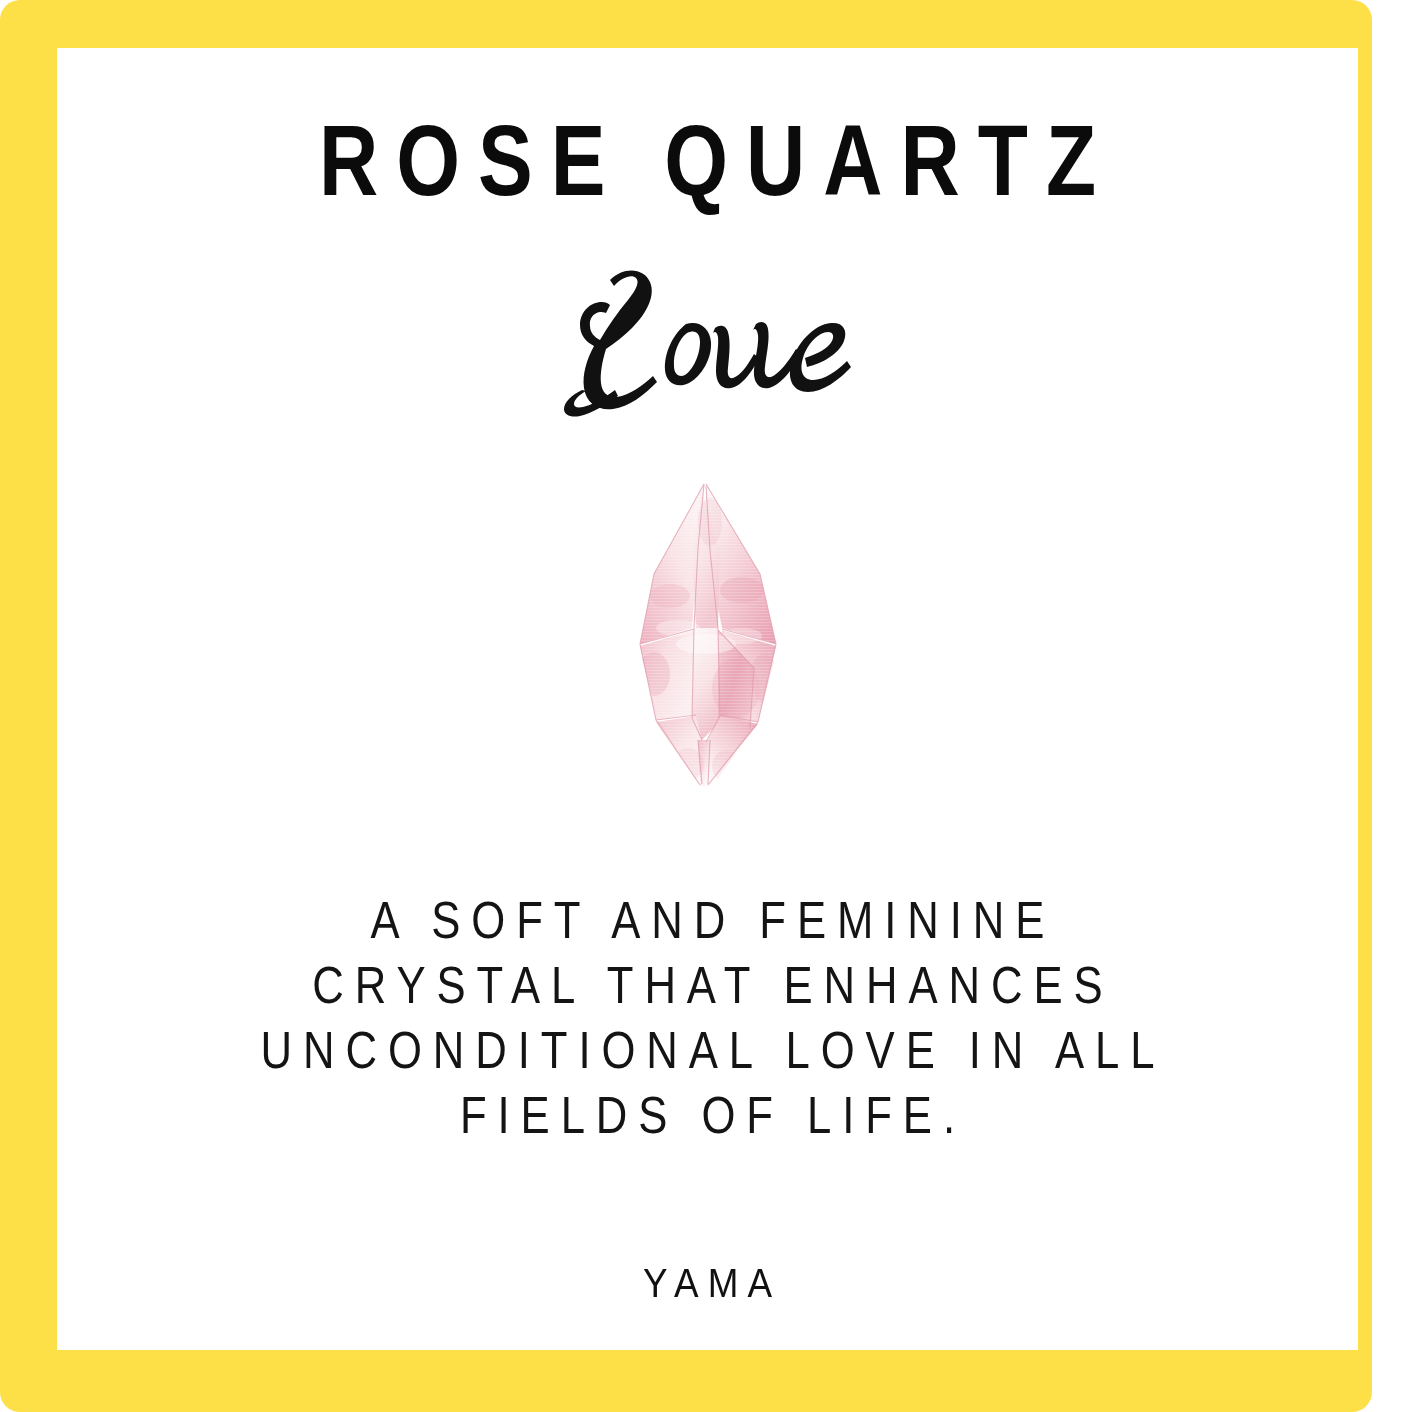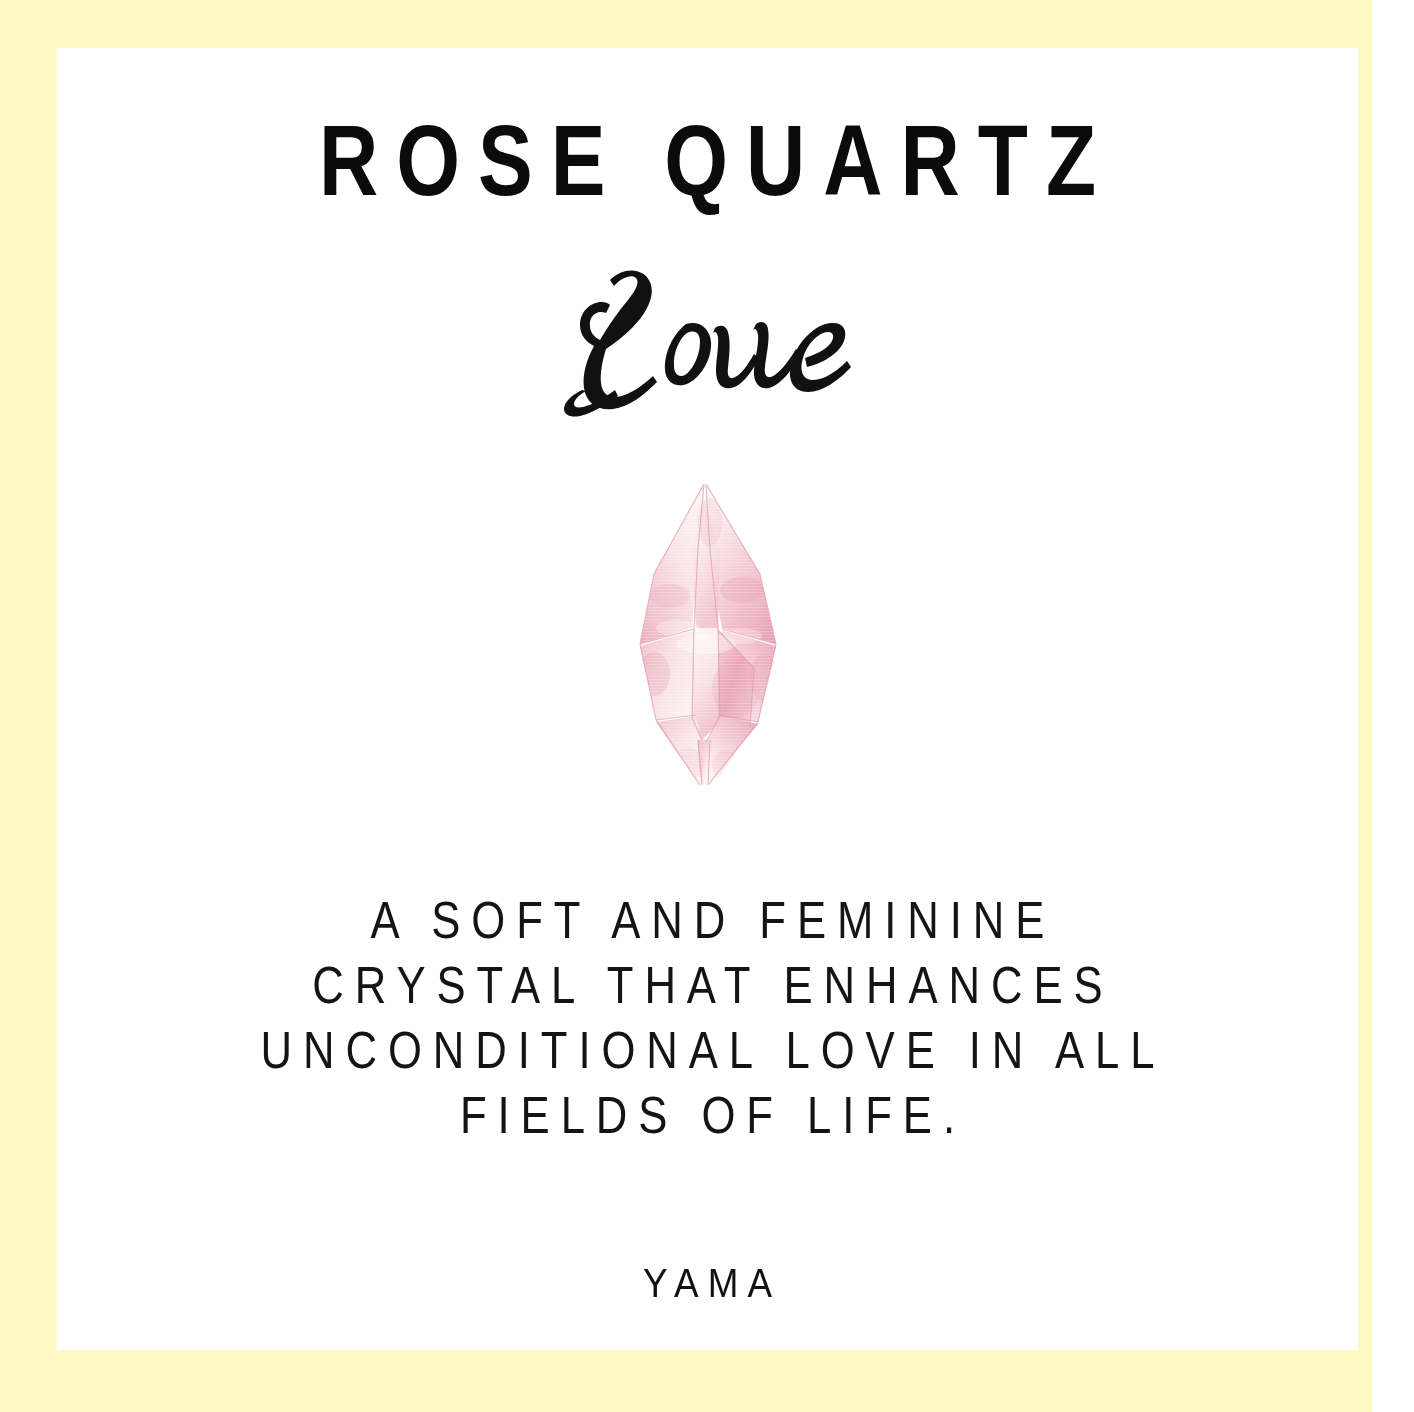--- a/index.html
+++ b/index.html
@@ -9,22 +9,23 @@
   }
   body {
     font-family: "Liberation Sans", sans-serif;
   }
 
   #card {
     position: relative;
     width: 1372px;
     height: 1412px;
     box-sizing: border-box;
-    background: #fef9c3;       
+    background: #fde047;       
     overflow: hidden;
+    border-radius: 20px;
   }
 
   #panel {
     position: absolute;
     left: 57px;
     top: 48px;
     width: 1301px;
     height: 1302px;
     background: #ffffff;
     overflow: hidden;

